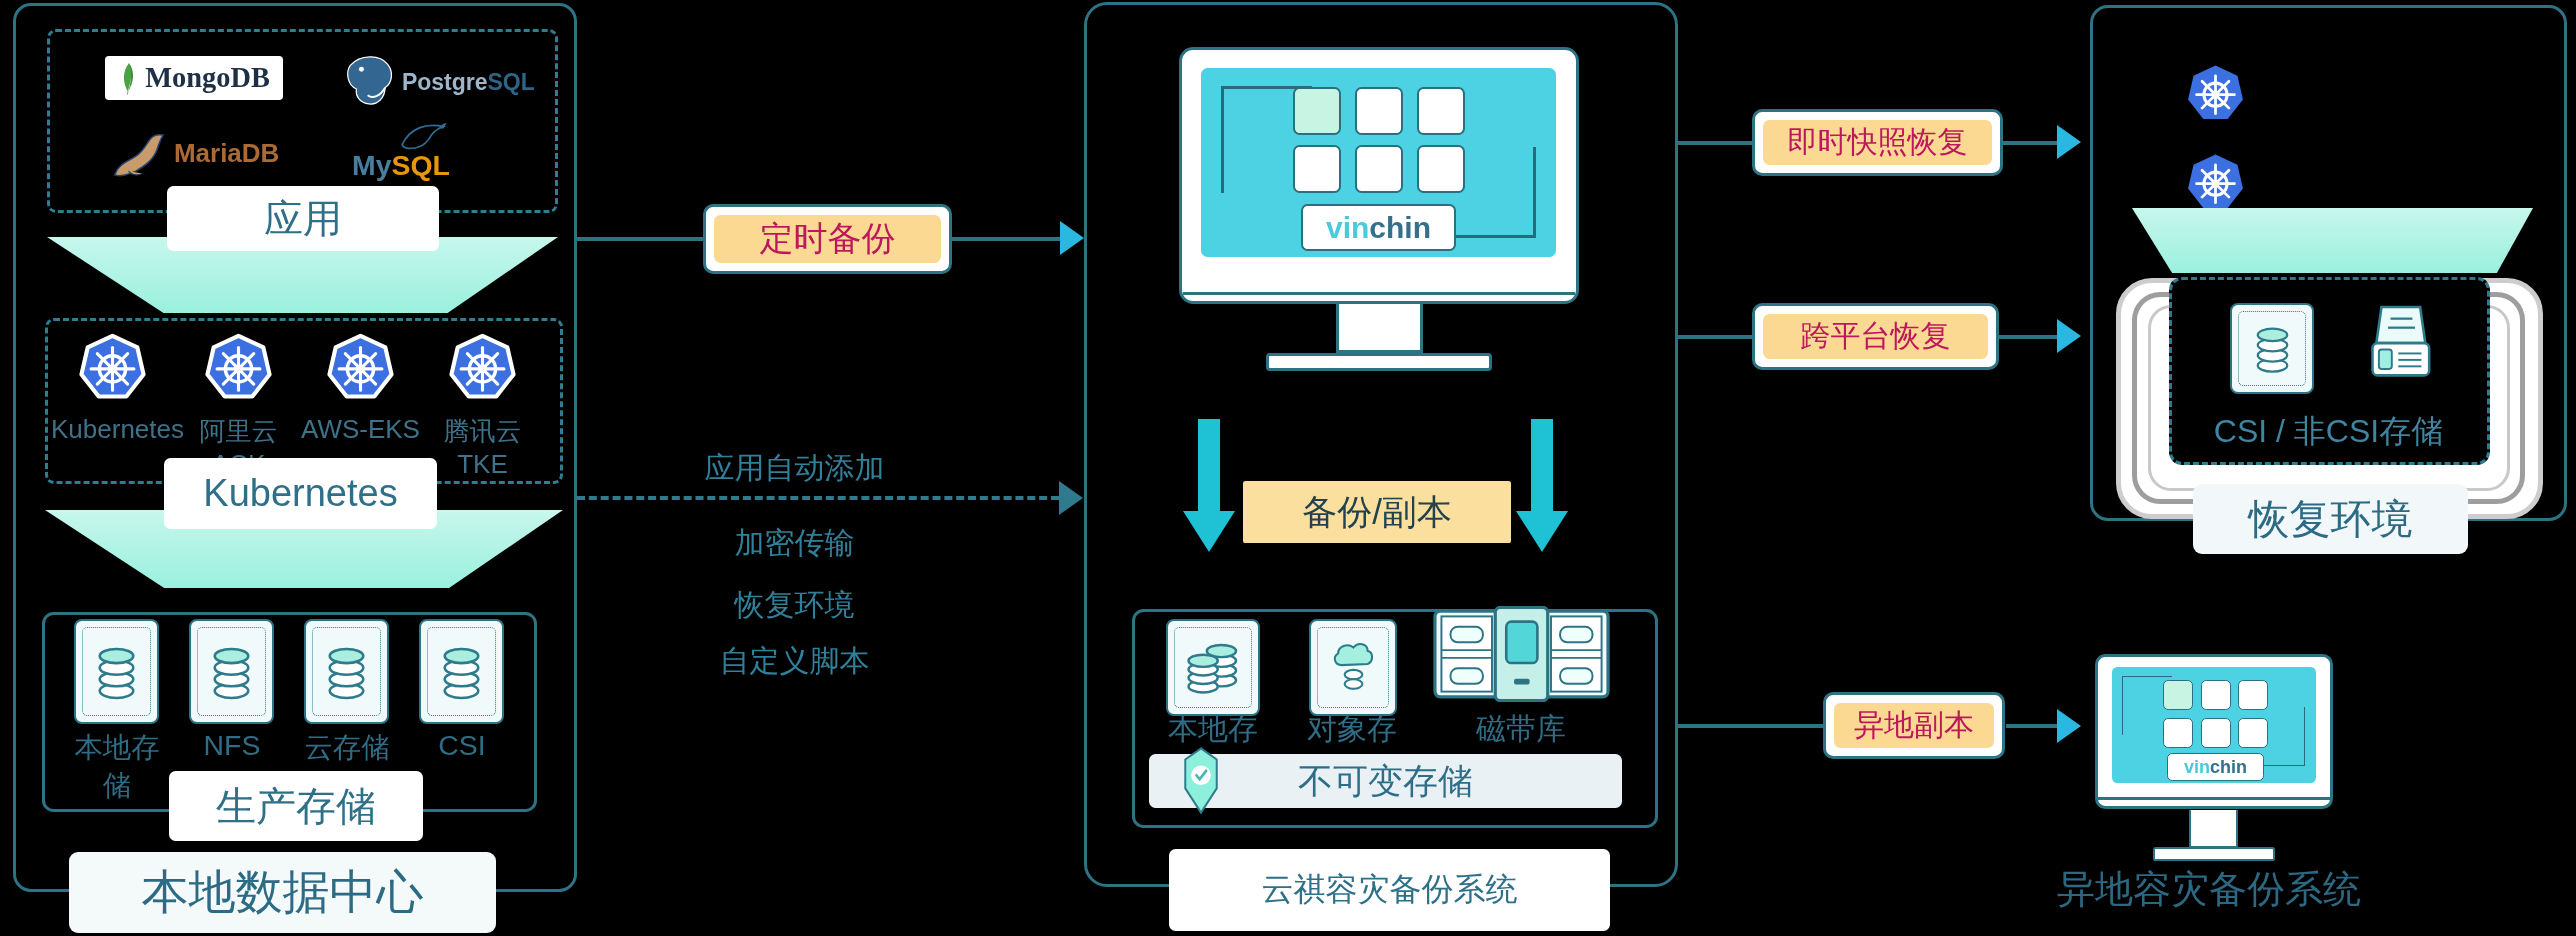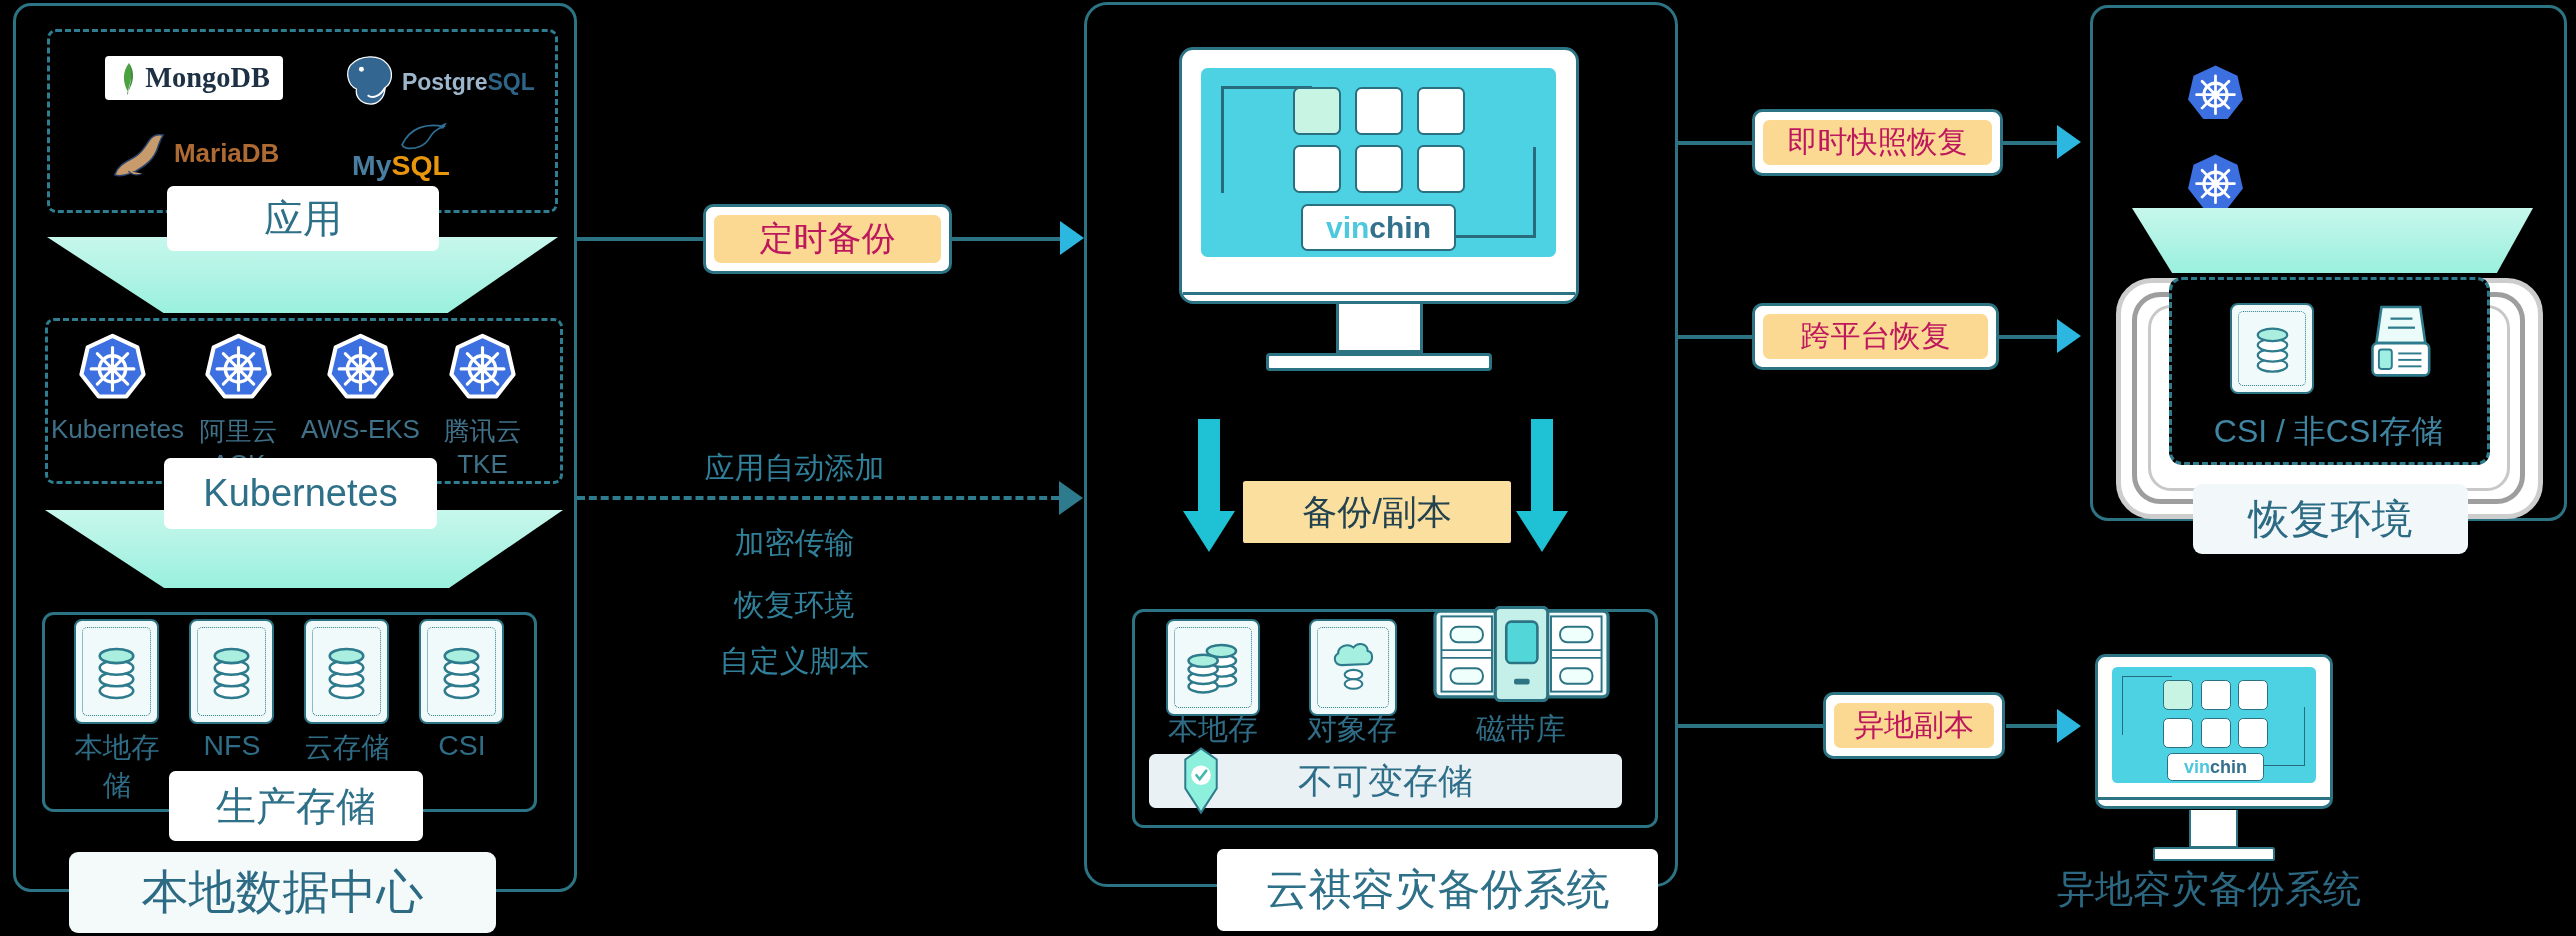--- a/index.html
+++ b/index.html
@@ -367,21 +367,21 @@
     <span>不可变存储</span>
   </div>
   <span class="abs" style="left:1182px;top:745px;">
       <svg width="38" height="71" viewBox="0 0 58 104">
         <path d="M29,3 L53,20 L53,64 L29,101 L5,64 L5,20 Z" fill="#8df0dc" stroke="#2d7b8c" stroke-width="3"></path>
         <circle cx="29" cy="44" r="15" fill="#fff"></circle>
         <path d="M22,44 L27,50 L37,37" stroke="#43b9ae" stroke-width="4" fill="none" stroke-linecap="round"></path>
       </svg>
     </span>
 
-  <div class="wlabel" style="left:1169px;top:849px;width:441px;height:82px;font-size:43px;margin-left:48px;">云祺容灾备份系统</div>
+  <div class="wlabel" style="left:1169px;top:849px;width:441px;height:82px;font-size:32px;">云祺容灾备份系统</div>
 
   <div class="hline" style="left:1678px;top:141px;width:74px;"></div>
   <div class="flowbtn" style="left:1752px;top:109px;width:251px;height:67px;">
     <div class="inner" style="font-size:30px;">即时快照恢复</div>
   </div>
   <div class="hline" style="left:2002px;top:141px;width:55px;"></div>
   <div class="arrowR" style="left:2057px;top:125px;"></div>
 
   <div class="hline" style="left:1678px;top:335px;width:74px;"></div>
   <div class="flowbtn" style="left:1752px;top:303px;width:247px;height:67px;">

